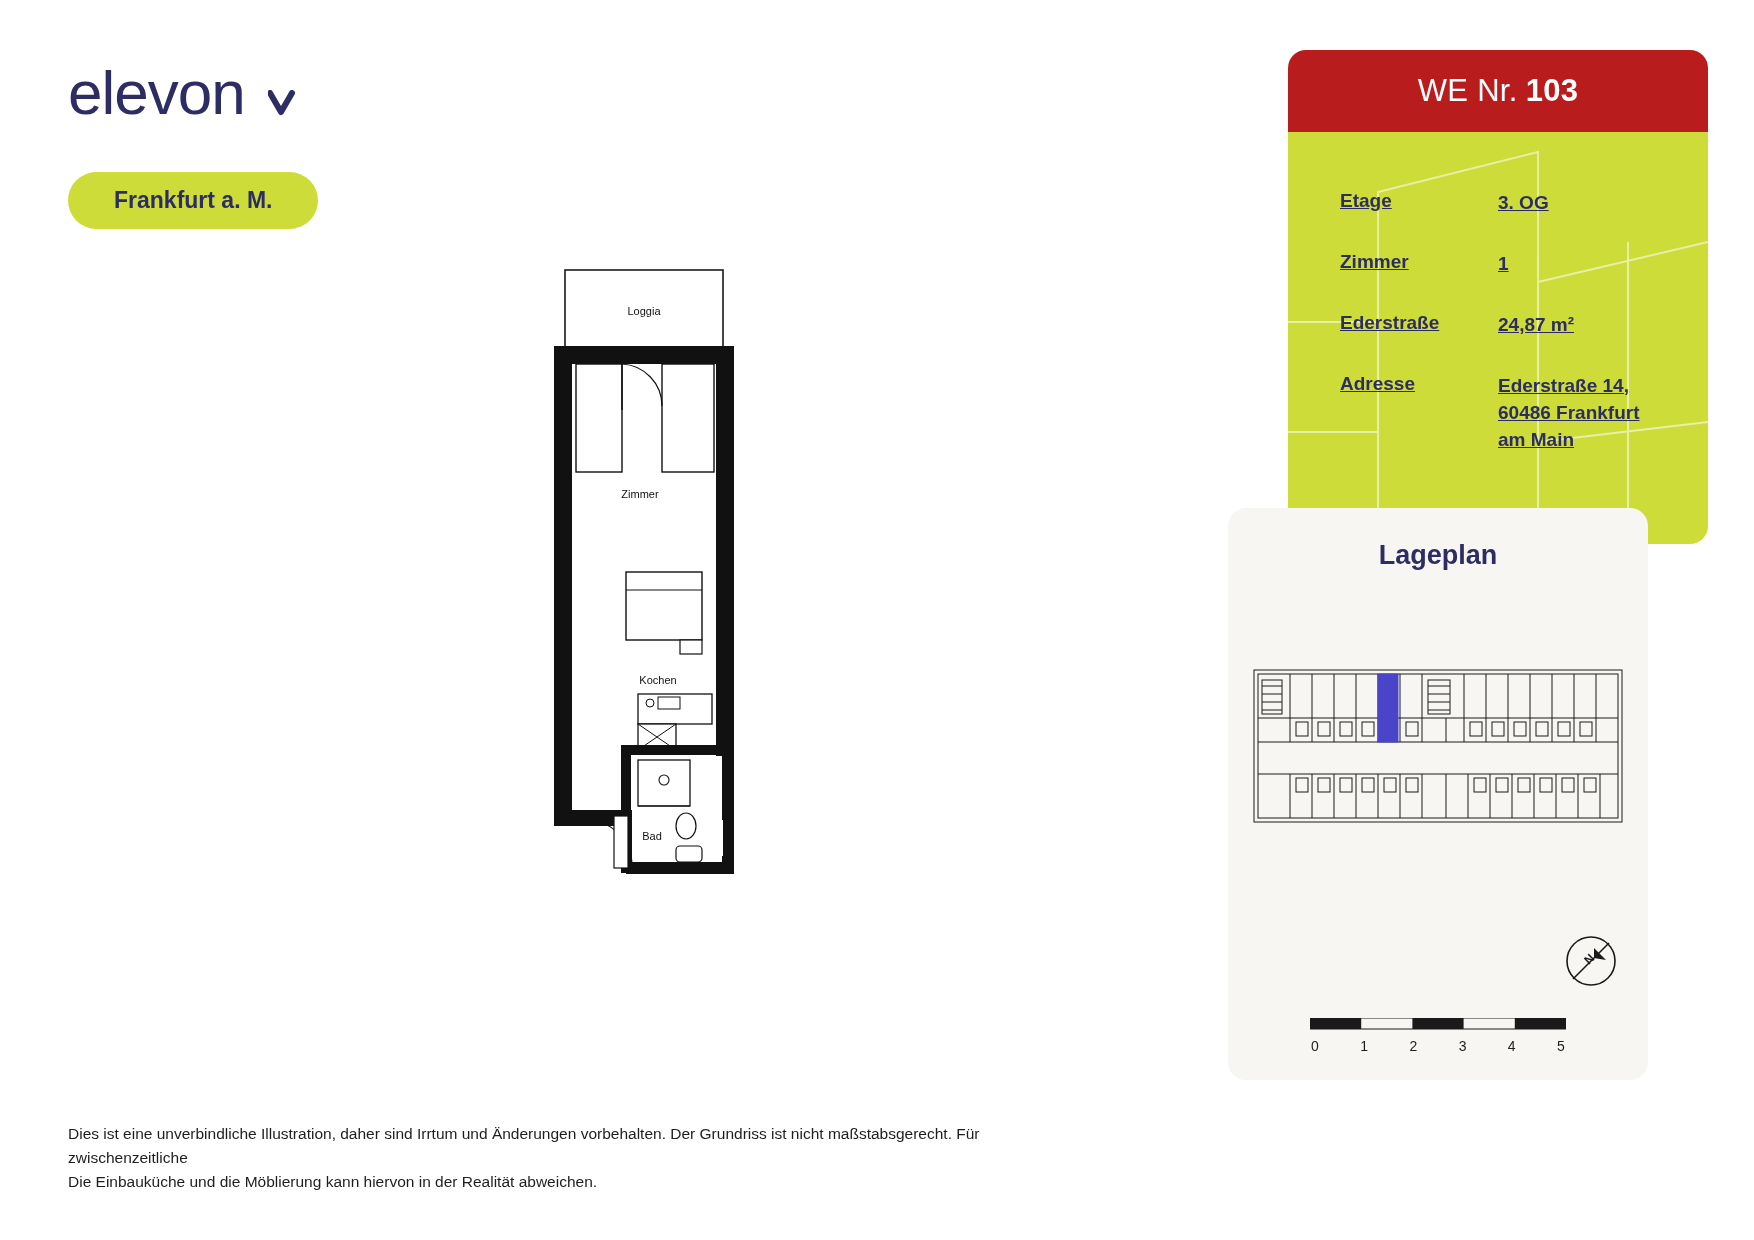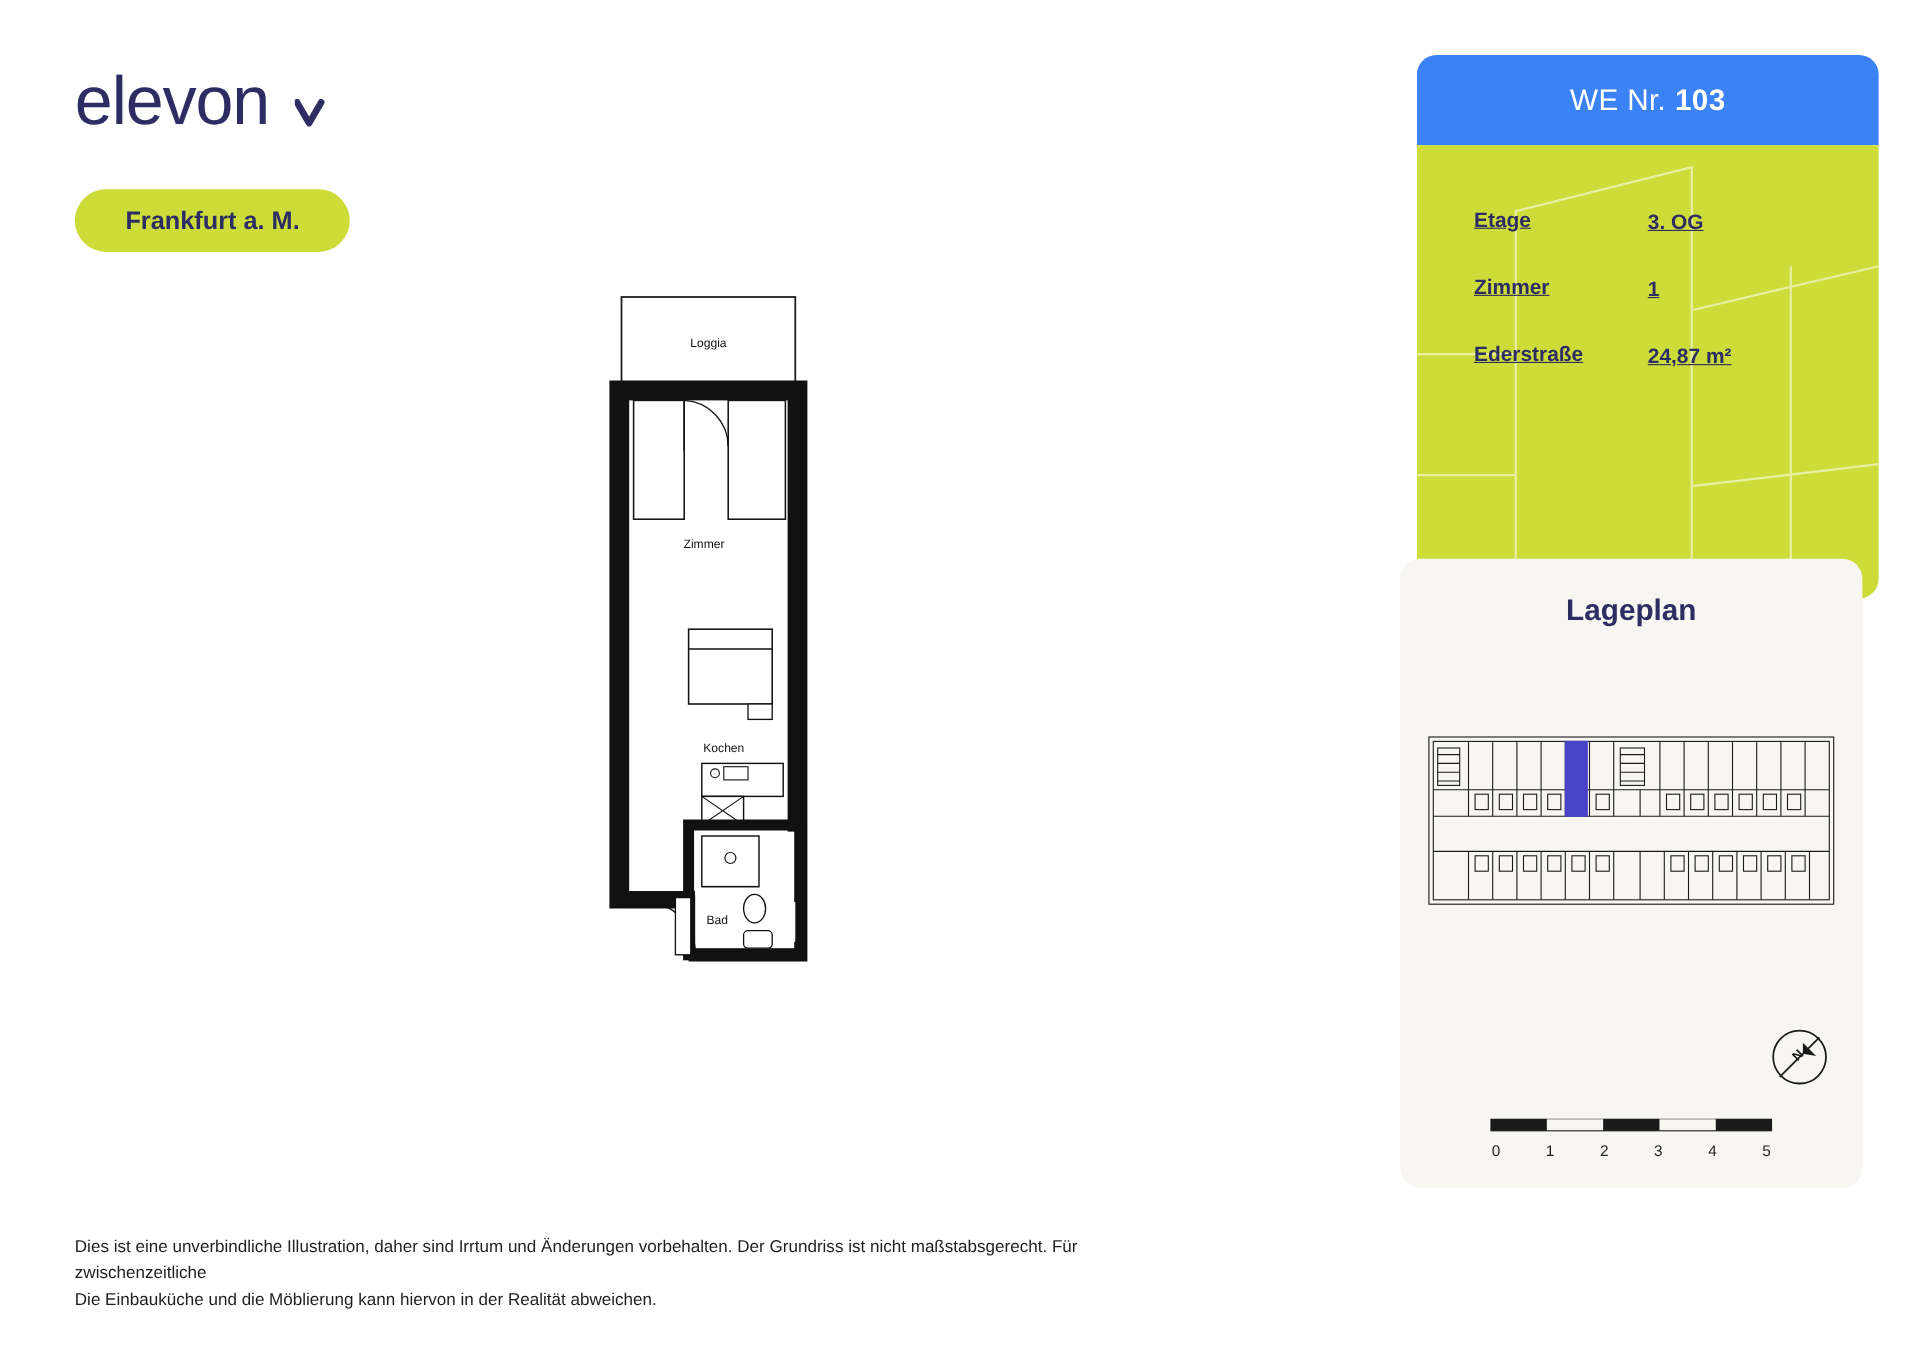--- a/index.html
+++ b/index.html
@@ -76,27 +76,27 @@
   #info-card {
     position: absolute;
     left: 1288px;
     top: 50px;
     width: 420px;
     border-radius: 18px;
     overflow: hidden;
     box-shadow: 0 0 0 0 transparent;
   }
   #info-header {
-    background: #3b82f6;
+    background: #b91c1c;
     color: #ffffff;
     height: 82px;
     display: flex;
     align-items: center;
     justify-content: center;
-    font-size: 27px;
+    font-size: 31px;
     letter-spacing: 0.3px;
   }
   #info-header .light { font-weight: 400; }
   #info-header .bold { font-weight: 700; margin-left: 8px; }
   #info-body {
     position: relative;
     background: #cddc39;
     height: 412px;
     overflow: hidden;
   }
@@ -123,21 +123,21 @@
   .info-value {
     font-weight: 700;
     color: #2d2d63;
     line-height: 1.42;
     max-width: 170px;
   }
 
   
   #lageplan-card {
     position: absolute;
-    left: 1273px;
+    left: 1228px;
     top: 508px;
     width: 420px;
     height: 572px;
     background: #f7f6f2;
     border-radius: 18px;
   }
   #lageplan-title {
     text-align: center;
     font-size: 27px;
     font-weight: 700;
@@ -275,20 +275,24 @@
         <div class="info-value">3. OG</div>
       </div>
       <div class="info-row">
         <div class="info-label">Zimmer</div>
         <div class="info-value">1</div>
       </div>
       <div class="info-row">
         <div class="info-label">Ederstraße</div>
         <div class="info-value">24,87 m²</div>
       </div>
+      <div class="info-row">
+        <div class="info-label">Adresse</div>
+        <div class="info-value">Ederstraße 14, 60486 Frankfurt am Main</div>
+      </div>
     </div>
   </div>
 </div>
 
 <div id="lageplan-card">
   <div id="lageplan-title">Lageplan</div>
 
   <div id="siteplan-wrap">
     <svg width="376" height="180" viewBox="0 0 376 180">
       <g stroke="#1a1a1a" stroke-width="1" fill="none">

